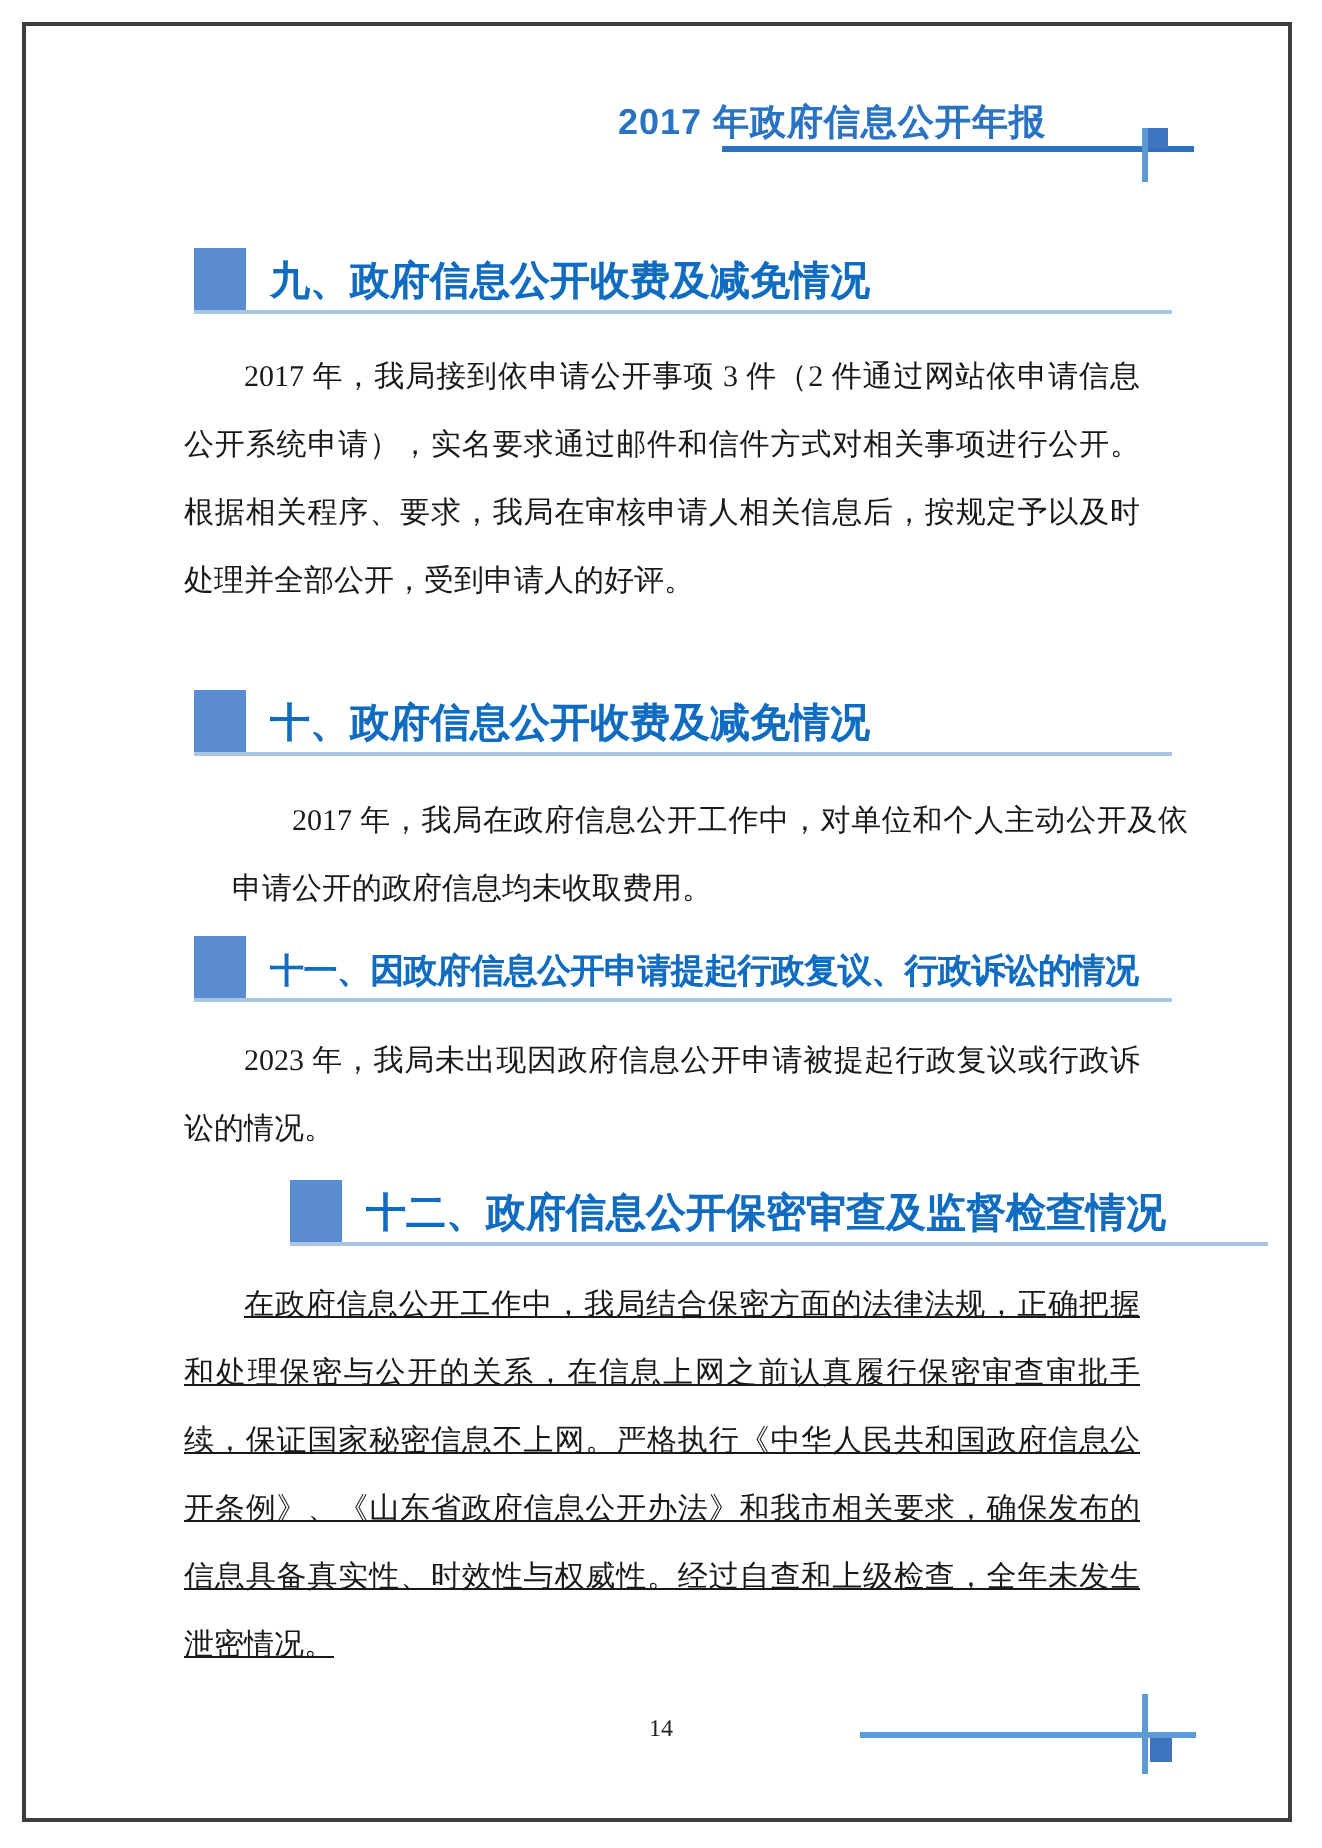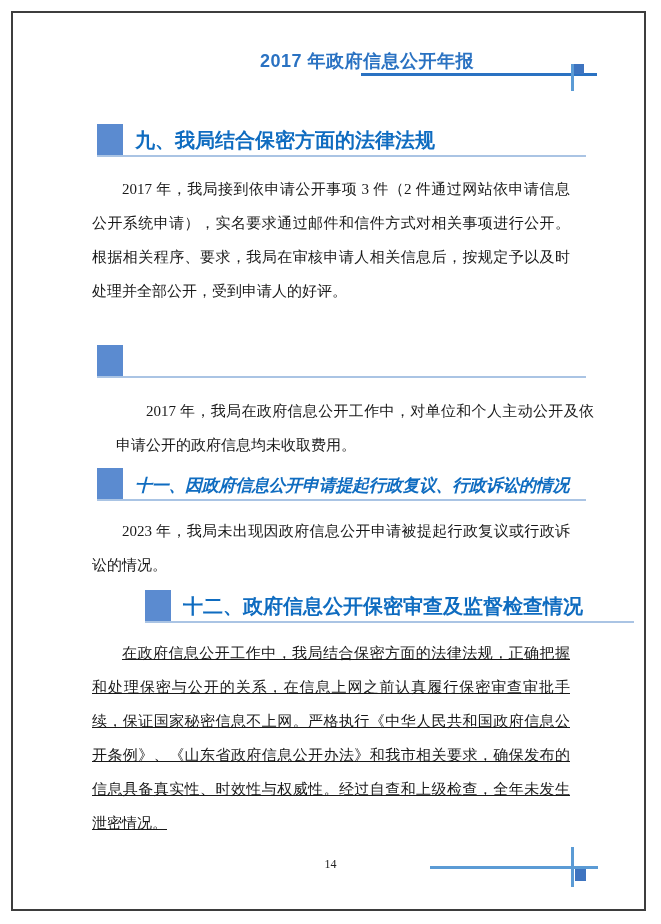--- a/index.html
+++ b/index.html
@@ -18,40 +18,40 @@
     overflow:hidden;
     font-family:"Liberation Serif","DejaVu Serif",serif;
   }
   .abs{position:absolute;}
   .page-frame{
     left:11px;top:11px;width:631px;height:896px;
     border:2px solid var(--border-dark);background:#ffffff;
   }
   
   .doc-title{
-    left:260px;top:51px;width:312px;text-align:left;
+    left:260px;top:51px;width:312px;text-align:center;
     font-family:"Liberation Sans","DejaVu Sans",sans-serif;
     font-weight:bold;font-size:18px;line-height:20px;
     color:var(--accent-title);letter-spacing:0.5px;white-space:nowrap;
   }
   .title-underline{left:361px;top:73px;width:236px;height:3px;background:var(--accent-title);}
   .title-vline{left:571px;top:64px;width:3px;height:27px;background:var(--deco-line);}
   .title-square{left:574px;top:64px;width:10px;height:10px;background:var(--deco-square);}
   
   .sec-head{
     left:97px;width:489px;height:31px;
     border-bottom:2px solid var(--rule-light);
   }
   .sec-square{position:absolute;left:0;top:0;width:26px;height:31px;background:var(--marker-fill);}
   .sec-title{
     position:absolute;left:38px;top:3px;white-space:nowrap;
     font-family:"Liberation Sans","DejaVu Sans",sans-serif;
     font-weight:bold;font-size:20px;color:var(--heading-text);
   }
-  .sec-title.condensed{font-size:17px;top:6px;letter-spacing:-0.3px;font-style:italic;}
+  .sec-title.condensed{font-size:17px;top:6px;letter-spacing:-0.3px;}
   .sec-head-9{top:124px;}
   .sec-head-10{top:345px;}
   .sec-head-11{top:468px;}
   .sec-head-12{top:590px;margin-left:48px;}
   
   .para{
     left:92px;width:478px;
     font-size:15px;line-height:34px;color:var(--body-text);
     text-align:justify;text-indent:2em;
     word-break:break-all;
@@ -74,26 +74,27 @@
 
 <div class="abs page-frame"></div>
 
 <div class="abs doc-title">2017 年政府信息公开年报</div>
 <div class="abs title-underline"></div>
 <div class="abs title-vline"></div>
 <div class="abs title-square"></div>
 
 <div class="abs sec-head sec-head-9">
   <div class="sec-square"></div>
-  <div class="sec-title">九、我局结合保密方面的法律法规</div>
+  <div class="sec-title">九、政府信息公开收费及减免情况</div>
 </div>
 <div class="abs para para-1">2017 年，我局接到依申请公开事项 3 件（2 件通过网站依申请信息公开系统申请），实名要求通过邮件和信件方式对相关事项进行公开。根据相关程序、要求，我局在审核申请人相关信息后，按规定予以及时处理并全部公开，受到申请人的好评。</div>
 
 <div class="abs sec-head sec-head-10">
   <div class="sec-square"></div>
+  <div class="sec-title">十、政府信息公开收费及减免情况</div>
 </div>
 <div class="abs para para-2">2017 年，我局在政府信息公开工作中，对单位和个人主动公开及依申请公开的政府信息均未收取费用。</div>
 
 <div class="abs sec-head sec-head-11">
   <div class="sec-square"></div>
   <div class="sec-title condensed">十一、因政府信息公开申请提起行政复议、行政诉讼的情况</div>
 </div>
 <div class="abs para para-3">2023 年，我局未出现因政府信息公开申请被提起行政复议或行政诉讼的情况。</div>
 
 <div class="abs sec-head sec-head-12">

